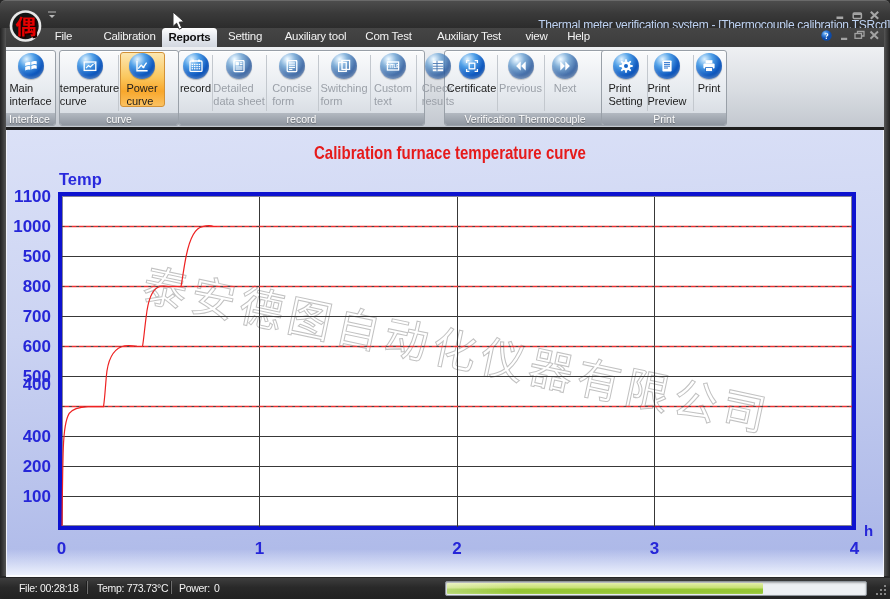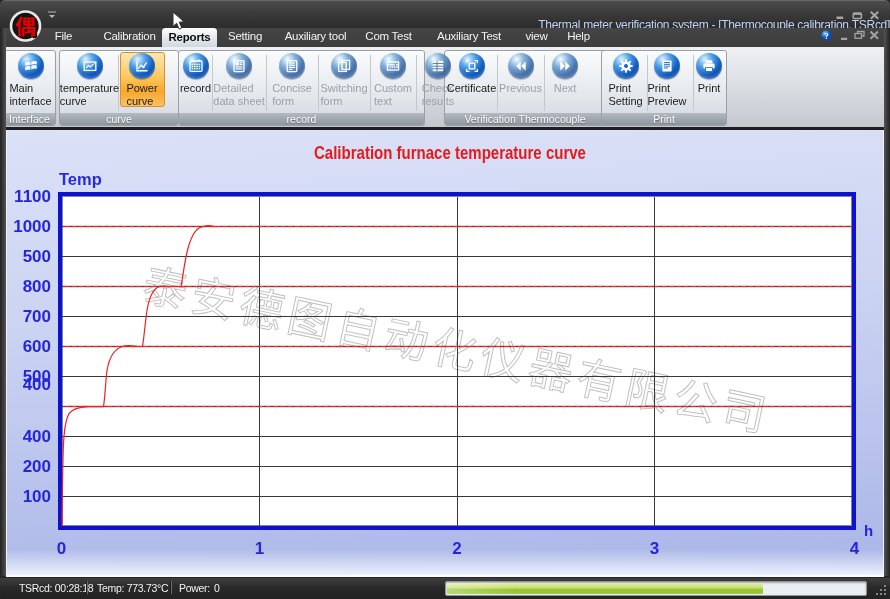--- a/index.html
+++ b/index.html
@@ -363,21 +363,21 @@
     <div class="ylab" style="top:426.5px">400</div>
     <div class="ylab" style="top:456.5px">200</div>
     <div class="ylab" style="top:486.5px">100</div>
 <div class="xlab" style="left:41.5px">0</div>
     <div class="xlab" style="left:239.5px">1</div>
     <div class="xlab" style="left:437px">2</div>
     <div class="xlab" style="left:634.5px">3</div>
     <div class="xlab" style="left:834.5px">4</div>
 <div id="hlab">h</div>
 <div id="status">
-  <div class="st" style="left:19px">TSRcd: 00:28:18</div>
+  <div class="st" style="left:19px">File: 00:28:18</div>
   <div class="stsep" style="left:87px"></div>
   <div class="st" style="left:97px">Temp: 773.73°C</div>
   <div class="stsep" style="left:171px"></div>
   <div class="st" style="left:179px">Power:</div>
   <div class="st" style="left:214px">0</div>
   <div id="pbar">
         <div id="pfill"></div>
       </div>
   <svg id="grip" width="12" height="12">
         <g fill="#9d9d9d">

